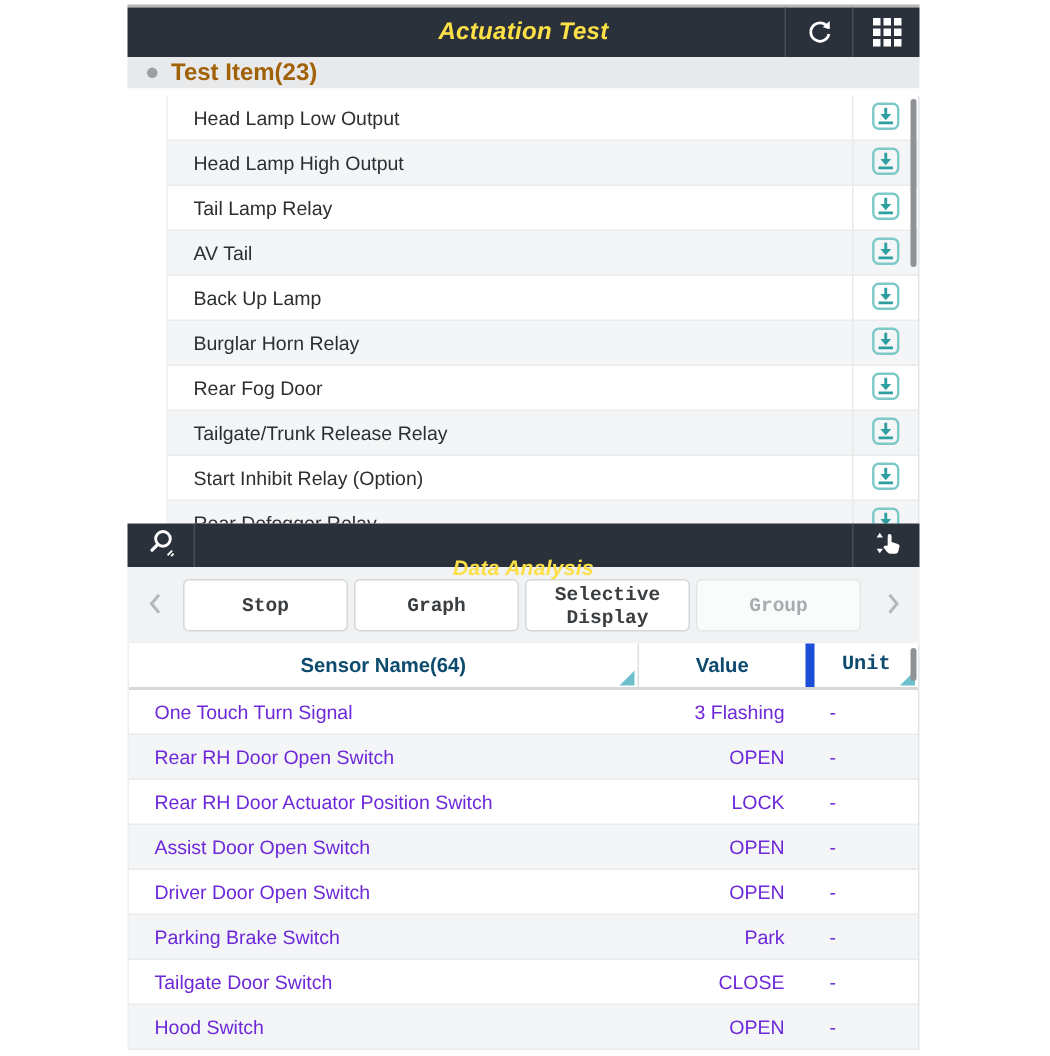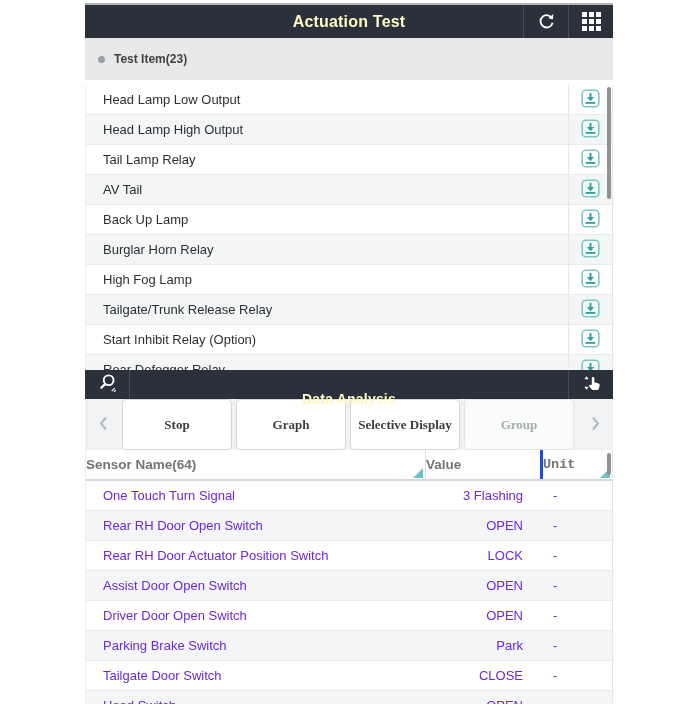--- a/index.html
+++ b/index.html
@@ -6,22 +6,22 @@
   body{
     width:700px;height:704px;overflow:hidden;background:#ffffff;
     font-family:"Liberation Sans","DejaVu Sans",sans-serif;
     -webkit-font-smoothing:antialiased;
   }
   .panel{position:relative;width:528px;margin:3px 0 0 85px;}
   .hairline{height:2px;background:#b3b7b6;}
 
   
   .titlebar{
-    position:relative;background:#2a313b;color:#fef9c3;
-    display:flex;align-items:stretch;
+    position:relative;background:#2a313b;color:#fde047;
+    display:flex;align-items:stretch;font-style:italic;
   }
   .titlebar.act{height:33px;}
   .titlebar.da{height:29px;}
   .titlebar-title{
     position:absolute;left:0;right:0;top:0;bottom:0;
     display:flex;align-items:center;justify-content:center;
     font-size:16px;font-weight:bold;letter-spacing:.2px;pointer-events:none;
   }
   .titlebar.da .titlebar-title{font-size:14px;margin-top:28px;}
   .tb-spacer{flex:1;}
@@ -29,56 +29,56 @@
     width:45px;display:flex;align-items:center;justify-content:center;
     background:transparent;border:none;cursor:pointer;padding:0;position:relative;z-index:1;
   }
   .tb-btn.bl{border-left:1px solid #464e59;}
   .tb-btn.br{border-right:1px solid #464e59;}
   .gridicon{display:grid;grid-template-columns:repeat(3,5px);grid-template-rows:repeat(3,5px);gap:2px;}
   .gridicon span{background:#fff;display:block;}
 
   
   .section-row{
-    height:42px;background:#e7e9eb;display:flex;align-items:center;
-    padding-left:13px;font-size:12px;font-weight:bold;color:#404040;
+    height:21px;background:#e7e9eb;display:flex;align-items:center;
+    padding-left:13px;font-size:16px;font-weight:bold;color:#a16207;
   }
   .bullet{width:7px;height:7px;border-radius:50%;background:#9aa0a6;margin-right:9px;flex:none;}
   .gap5{height:5px;background:#fff;}
 
   
-  .act-list{height:285px;overflow:hidden;position:relative;border-left:1px solid #edeff0;border-right:1px solid #e3e5e7;}
+  .act-list{height:285px;overflow:hidden;position:relative;border-left:1px solid #edeff0;border-right:1px solid #e3e5e7;margin-left:26px;}
   .act-row{
     height:30px;box-sizing:border-box;border-bottom:1px solid #e9ebec;
     display:flex;align-items:stretch;background:#fff;cursor:pointer;
   }
   .act-row.alt{background:#f3f5f6;justify-content:space-between;}
   .act-name{flex:1;display:flex;align-items:center;padding-left:17px;font-size:13px;color:#2c2f31;}
   .act-dl{width:44px;flex:none;display:flex;align-items:center;justify-content:center;border-left:1px solid #e7e9ea;background:transparent;border-top:none;border-right:none;border-bottom:none;cursor:pointer;}
 
   .sb{position:absolute;right:1px;width:4px;background:#8f9397;border-radius:2px;}
   .sb-act{top:2px;height:112px;}
   .sb-table{top:3px;height:22px;}
 
   
   .toolbar{height:51px;background:#f1f2f4;display:flex;align-items:center;box-sizing:border-box;padding:0 1px;}
   .chev{width:34px;flex:none;background:none;border:none;display:flex;align-items:center;justify-content:center;cursor:pointer;padding:0;}
   .tool-btn{
-    width:110px;height:51px;flex:none;margin:0 2px;background:#fff;
-    border:1px solid #d4d7d9;border-radius:4px;font-family:Liberation Serif, serif;
+    width:110px;height:35px;flex:none;margin:0 2px;background:#fff;
+    border:1px solid #d4d7d9;border-radius:4px;font-family:Liberation Mono, monospace;
     font-size:13px;font-weight:bold;color:#3b3e41;cursor:pointer;
   }
   .tool-btn.disabled{color:#a7acb0;border-color:#e3e5e7;background:#fafbfb;cursor:default;}
 
   
   .table-wrap{position:relative;border-left:1px solid #edeff0;border-right:1px solid #e3e5e7;}
   .thead{height:31px;box-sizing:border-box;background:#fff;border-bottom:2px solid #d6d8da;display:flex;align-items:stretch;}
-  .th{display:flex;align-items:center;font-size:13.5px;font-weight:bold;color:#737373;position:relative;}
+  .th{display:flex;align-items:center;justify-content:center;font-size:13.5px;font-weight:bold;color:#0c4a6e;position:relative;}
   .th-name{flex:1;border-right:1px solid #dcdee0;}
-  .th-value{width:117px;flex:none;border-right:3px solid #1d4ed8;box-sizing:border-box;}
+  .th-value{width:117px;flex:none;border-right:6px solid #1d4ed8;box-sizing:border-box;}
   .th-unit{width:69px;flex:none;font-family:Liberation Mono, monospace;}
   .tri{position:absolute;bottom:1px;right:2px;width:0;height:0;border-left:10px solid transparent;border-bottom:10px solid #6fc0cd;}
 
   .trow{
     height:30px;box-sizing:border-box;border-bottom:1px solid #e9ebec;
     display:flex;align-items:center;background:#fff;font-size:13px;color:#6d28d9;cursor:pointer;
   }
   .trow.alt{background:#f3f5f6;}
   .td-name{flex:1;padding-left:17px;}
   .td-value{width:117px;flex:none;box-sizing:border-box;text-align:right;padding-right:20px;}
@@ -202,21 +202,21 @@
           <rect x="1.2" y="1.2" width="16.6" height="16.6" rx="3.6" fill="none" stroke="#7cc9c8" stroke-width="1.6"></rect>
           <path d="M9.5 3.9 V9.1" stroke="#2e9fa0" stroke-width="1.9"></path>
           <path d="M5.9 8 L9.5 12.2 L13.1 8 Z" fill="#2e9fa0"></path>
           <path d="M4.7 13.9 H14.3" stroke="#2e9fa0" stroke-width="1.8"></path>
         </svg>
       </span>
     </button>
   </div>
 
   <div class="act-row">
-    <div class="act-name">High Fog Lamp</div>
+    <div class="act-name">Rear Fog Door</div>
     <button class="act-dl">
       <span>
         <svg width="19" height="19" viewBox="0 0 19 19">
           <rect x="1.2" y="1.2" width="16.6" height="16.6" rx="3.6" fill="none" stroke="#7cc9c8" stroke-width="1.6"></rect>
           <path d="M9.5 3.9 V9.1" stroke="#2e9fa0" stroke-width="1.9"></path>
           <path d="M5.9 8 L9.5 12.2 L13.1 8 Z" fill="#2e9fa0"></path>
           <path d="M4.7 13.9 H14.3" stroke="#2e9fa0" stroke-width="1.8"></path>
         </svg>
       </span>
     </button>

